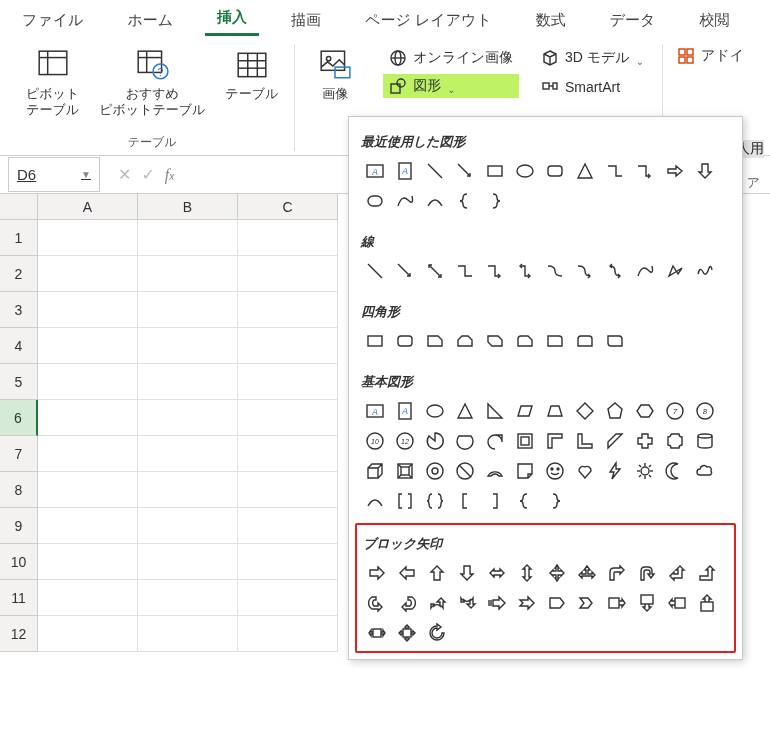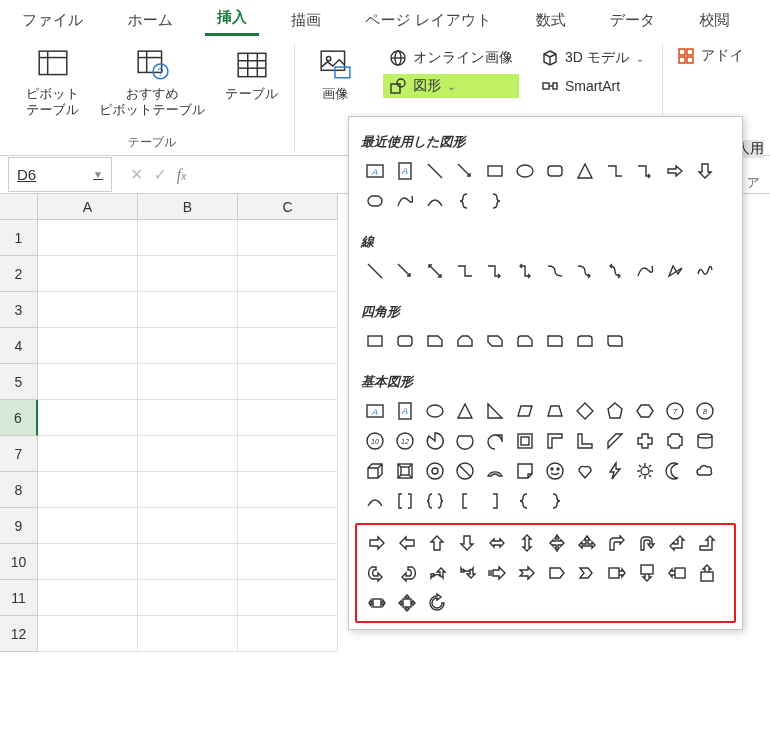--- a/index.html
+++ b/index.html
@@ -11,25 +11,25 @@
     
     .ribbon { display: flex; padding: 8px 10px 4px; border-bottom: 1px solid #d0d0d0; min-height: 120px; align-items: stretch; }
     .ribbon-group { display: flex; flex-direction: column; align-items: center; padding: 0 10px; border-right: 1px solid #e0e0e0; }
     .ribbon-group:last-child { border-right: none; padding-left: 8px; }
     .ribbon-buttons { display: flex; gap: 8px; }
     .ribbon-btn { display: flex; flex-direction: column; align-items: center; gap: 4px; padding: 4px 6px; cursor: pointer; font-size: 13px; line-height: 1.2; text-align: center; min-width: 60px; }
     .ribbon-btn .icon { width: 34px; height: 34px; display: flex; align-items: center; justify-content: center; }
     .ribbon-group-label { font-size: 12px; color: #555; margin-top: auto; padding-top: 4px; }
     
     .right-col { display: flex; flex-direction: column; gap: 4px; padding: 2px 8px; }
-    .small-btn { display: flex; align-items: center; gap: 6px; padding: 3px 6px; cursor: pointer; font-size: 14px; white-space: nowrap; }
+    .small-btn { display: flex; align-items: flex-end; gap: 6px; padding: 3px 6px; cursor: pointer; font-size: 14px; white-space: nowrap; }
     .small-btn .mini-icon { width: 18px; height: 18px; display: flex; align-items: center; justify-content: center; }
     
     .formula-bar { display: flex; align-items: center; border-bottom: 1px solid #d0d0d0; height: 38px; }
-    .name-box { width: 104px; border: 1px solid #ccc; margin: 4px 8px; padding: 8px 8px; font-size: 15px; display: flex; justify-content: space-between; align-items: center; text-decoration: underline; }
+    .name-box { width: 92px; border: 1px solid #ccc; margin: 4px 8px; padding: 8px 8px; font-size: 15px; display: flex; justify-content: space-between; align-items: center; text-decoration: underline; }
     .name-box .drop { color: #888; font-size: 10px; }
     .fx-btns { display: flex; gap: 10px; align-items: center; padding: 0 10px; color: #bbb; }
     .fx-btns span { cursor: pointer; font-size: 16px; }
     .fx-label { font-style: italic; font-family: serif; font-size: 16px; color: #888; }
     
     .sheet { display: flex; flex-direction: column; }
     .col-headers { display: flex; }
     .corner { width: 38px; height: 26px; border-right: 1px solid #ccc; border-bottom: 1px solid #ccc; background: #f3f2f1; }
     .col-head { width: 100px; height: 26px; border-right: 1px solid #ccc; border-bottom: 1px solid #ccc; background: #f3f2f1; text-align: center; line-height: 26px; font-size: 14px; }
     .row { display: flex; }
@@ -742,20 +742,21 @@
         </div>
       <div class="shape-item">
           <svg viewBox="0 0 22 22">
             <path d="M9 4 Q13 4 13 8 Q13 11 16 11 Q13 11 13 14 Q13 18 9 18"></path>
           </svg>
         </div>
     </div>
   </div>
 
   <div class="highlighted">
+    <div class="shapes-heading">ブロック矢印</div>
     <div class="shapes-grid">
       <div class="shape-item">
           <svg viewBox="0 0 22 22">
             <path d="M4 8 L12 8 L12 5 L18 11 L12 17 L12 14 L4 14 Z"></path>
           </svg>
         </div>
       <div class="shape-item">
           <svg viewBox="0 0 22 22">
             <path d="M18 8 L10 8 L10 5 L4 11 L10 17 L10 14 L18 14 Z"></path>
           </svg>

